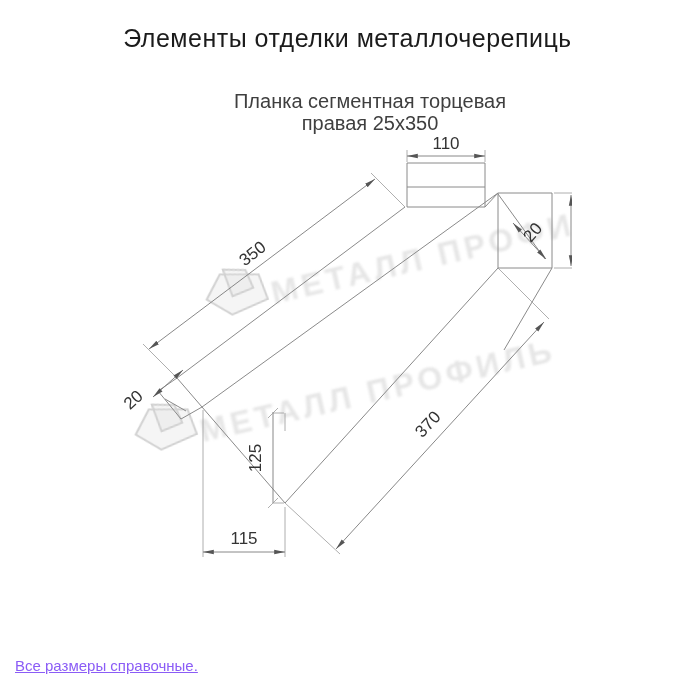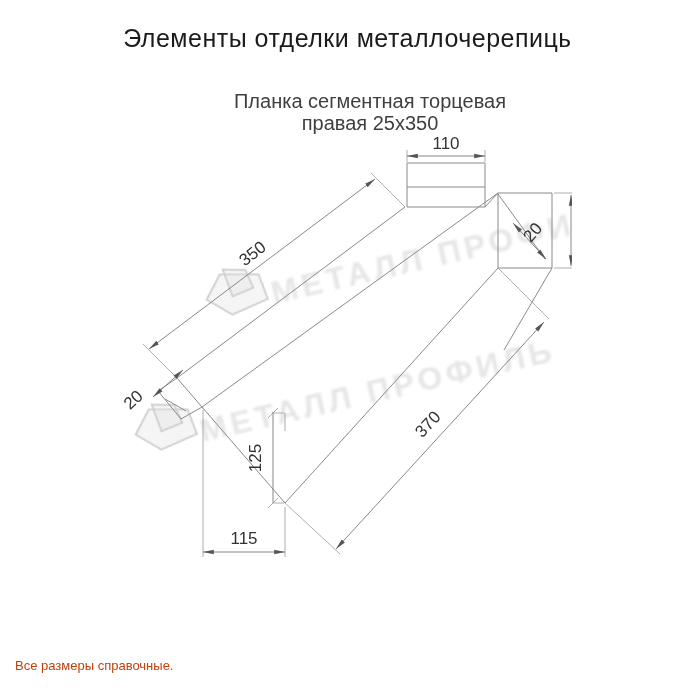--- a/index.html
+++ b/index.html
@@ -2,21 +2,21 @@
 <html><head>
 <meta charset="utf-8">
 <style>
   html,body{margin:0;padding:0;background:#ffffff;}
   .page{position:relative;width:572px;height:700px;background:#ffffff;overflow:hidden;
         font-family:"Liberation Sans", sans-serif;}
   .title{position:absolute;top:24px;left:0;width:700px;text-align:center;
          font-size:25px;color:#1b1b1b;letter-spacing:0.5px;}
   .subtitle{position:absolute;top:90px;left:0;width:700px;text-align:center;
             font-size:20px;line-height:22px;color:#3f3f3f;margin-left:20px;}
-  .footer{position:absolute;left:15px;bottom:26px;font-size:13px;line-height:17px;color:#c2410c;}
+  .footer{position:absolute;left:15px;bottom:26px;font-size:15px;line-height:17px;color:#8b5cf6;text-decoration:underline;}
   svg.draw{position:absolute;left:0;top:0;}
   .part{stroke:#8a8a8a;stroke-width:1;fill:none;stroke-linejoin:round;}
   .dimline{stroke:#7a7a7a;stroke-width:0.9;fill:none;}
   .extline{stroke:#9a9a9a;stroke-width:0.8;fill:none;}
   .dimtxt{font-family:"Liberation Sans", sans-serif;font-size:17px;fill:#333;}
   .wm-text{font-family:"Liberation Sans", sans-serif;font-size:32px;font-weight:bold;
            letter-spacing:4px;fill:rgba(130,130,130,0.20);filter:blur(1.1px);}
   .wm-house{stroke:#d2d2d2;stroke-width:2;fill:rgba(225,225,225,0.35);filter:blur(0.6px);}
 </style>
 </head>

